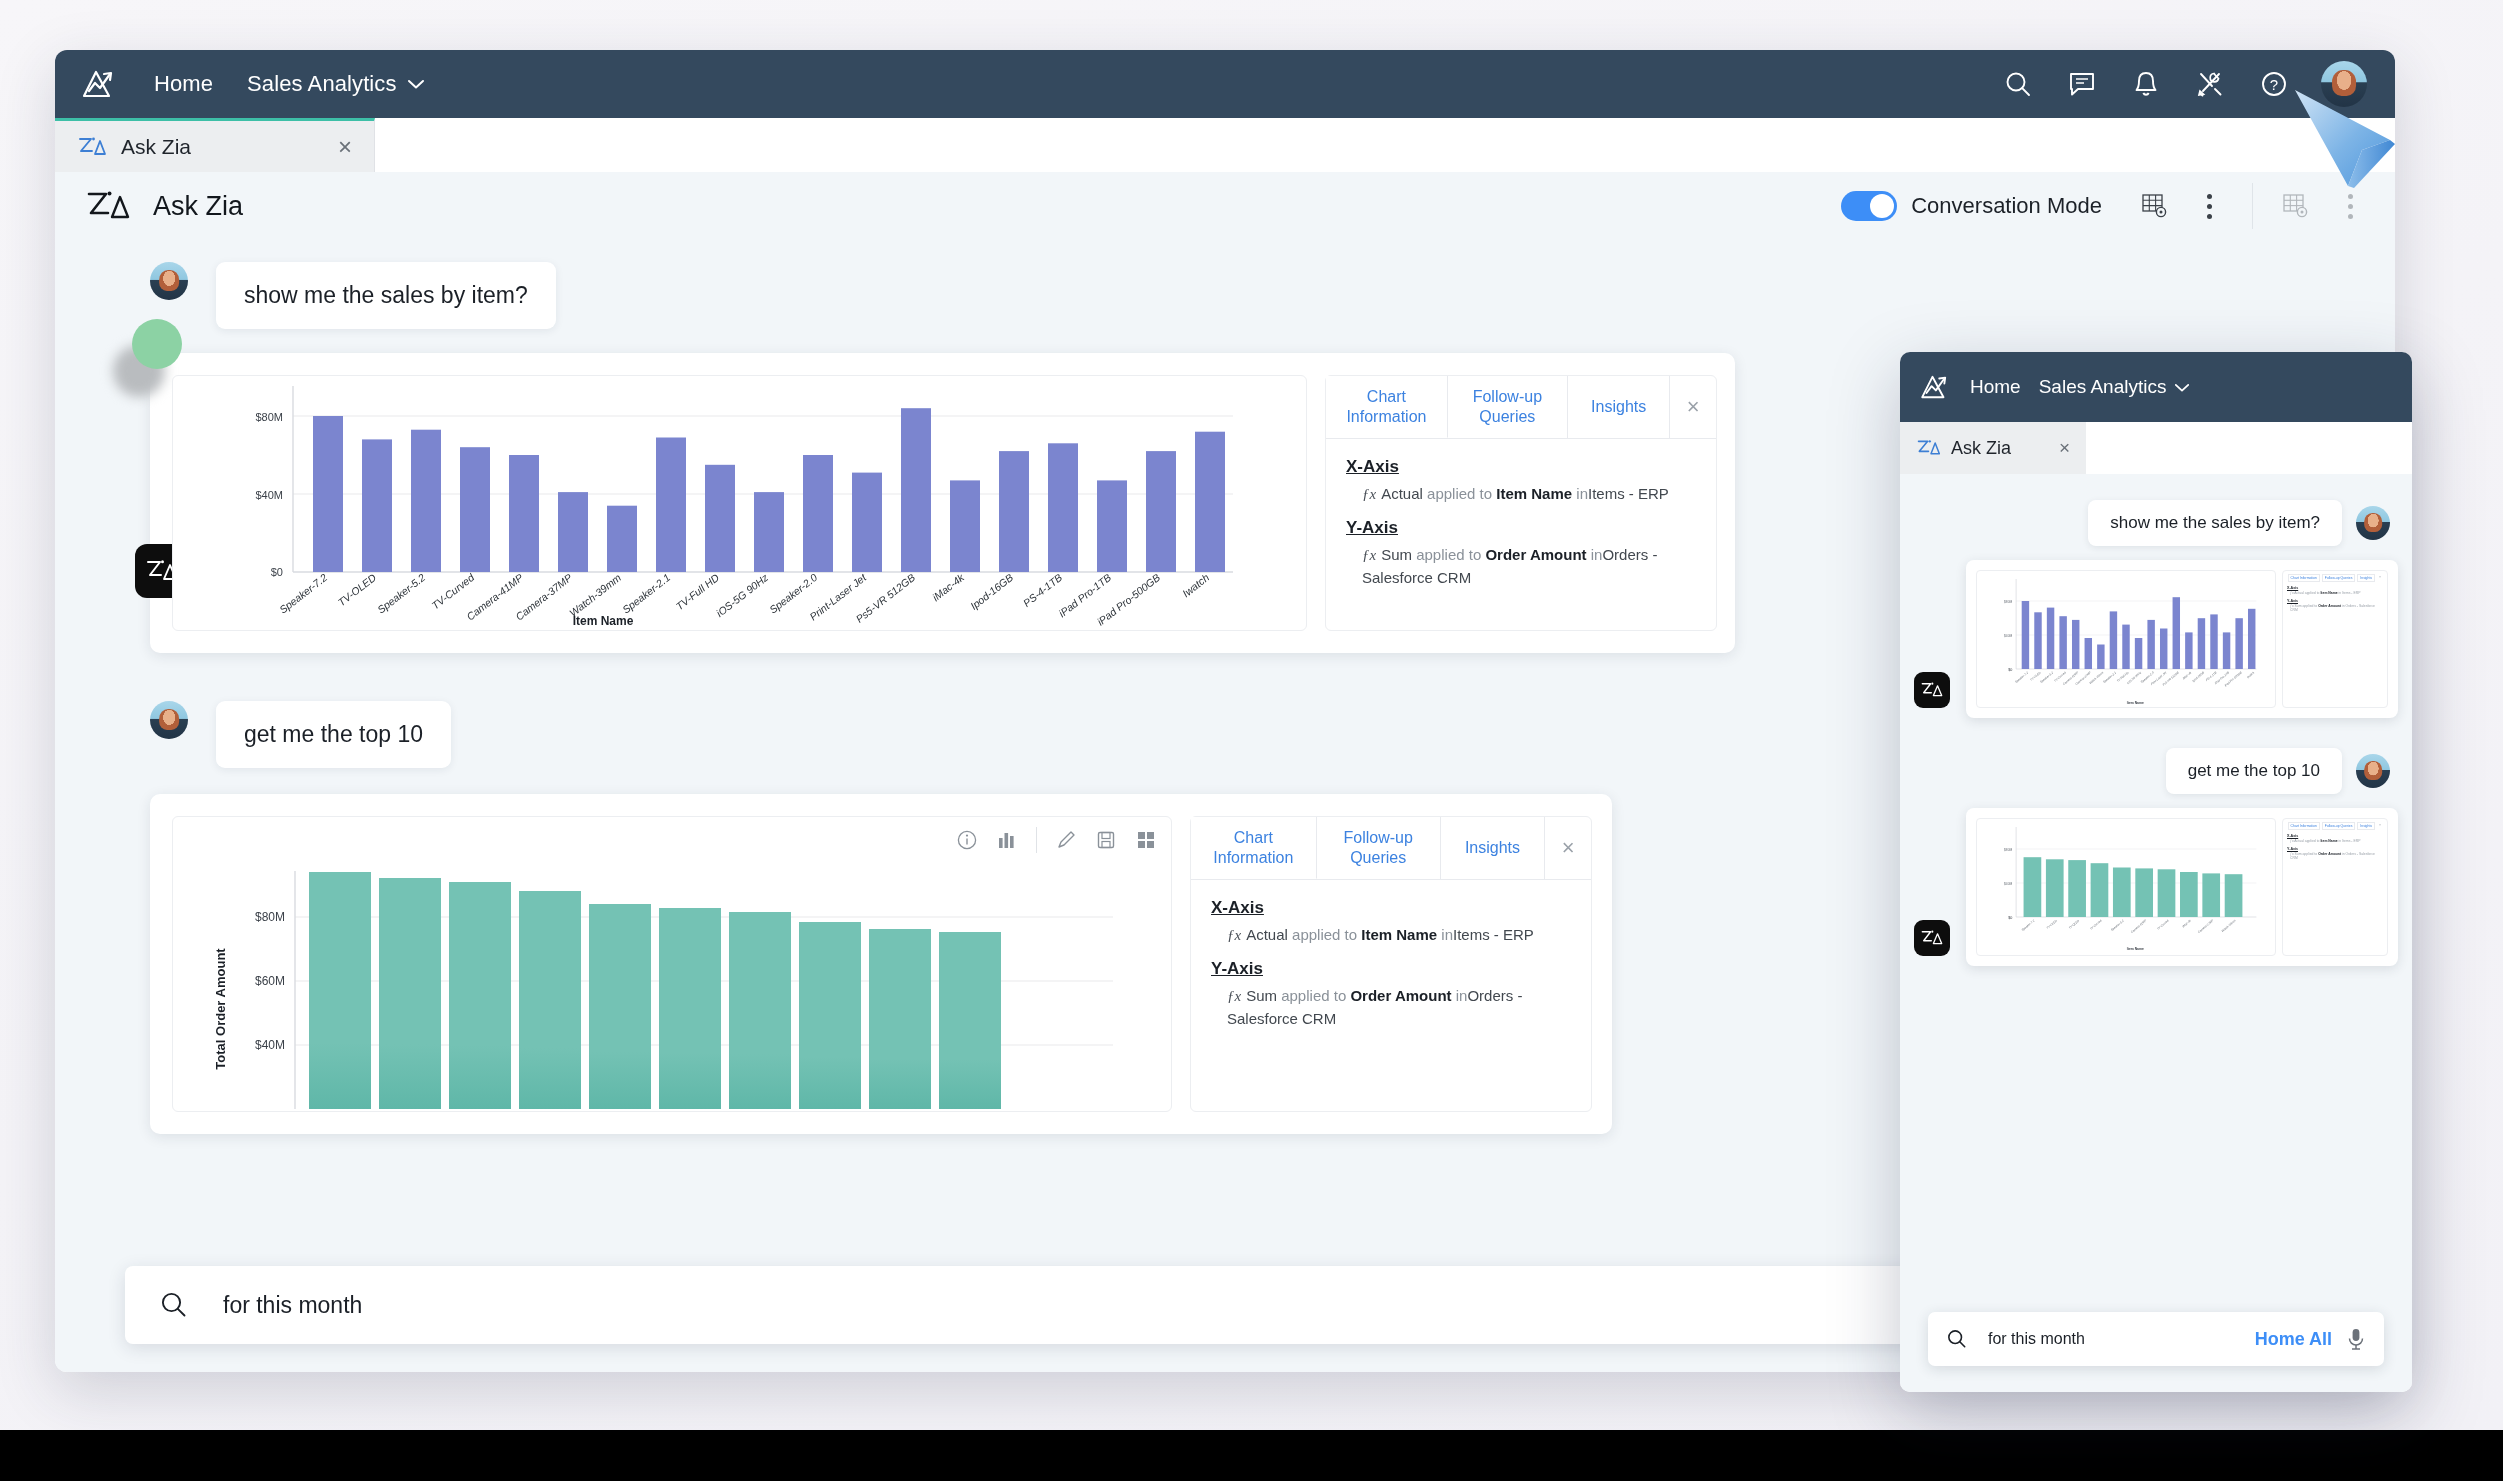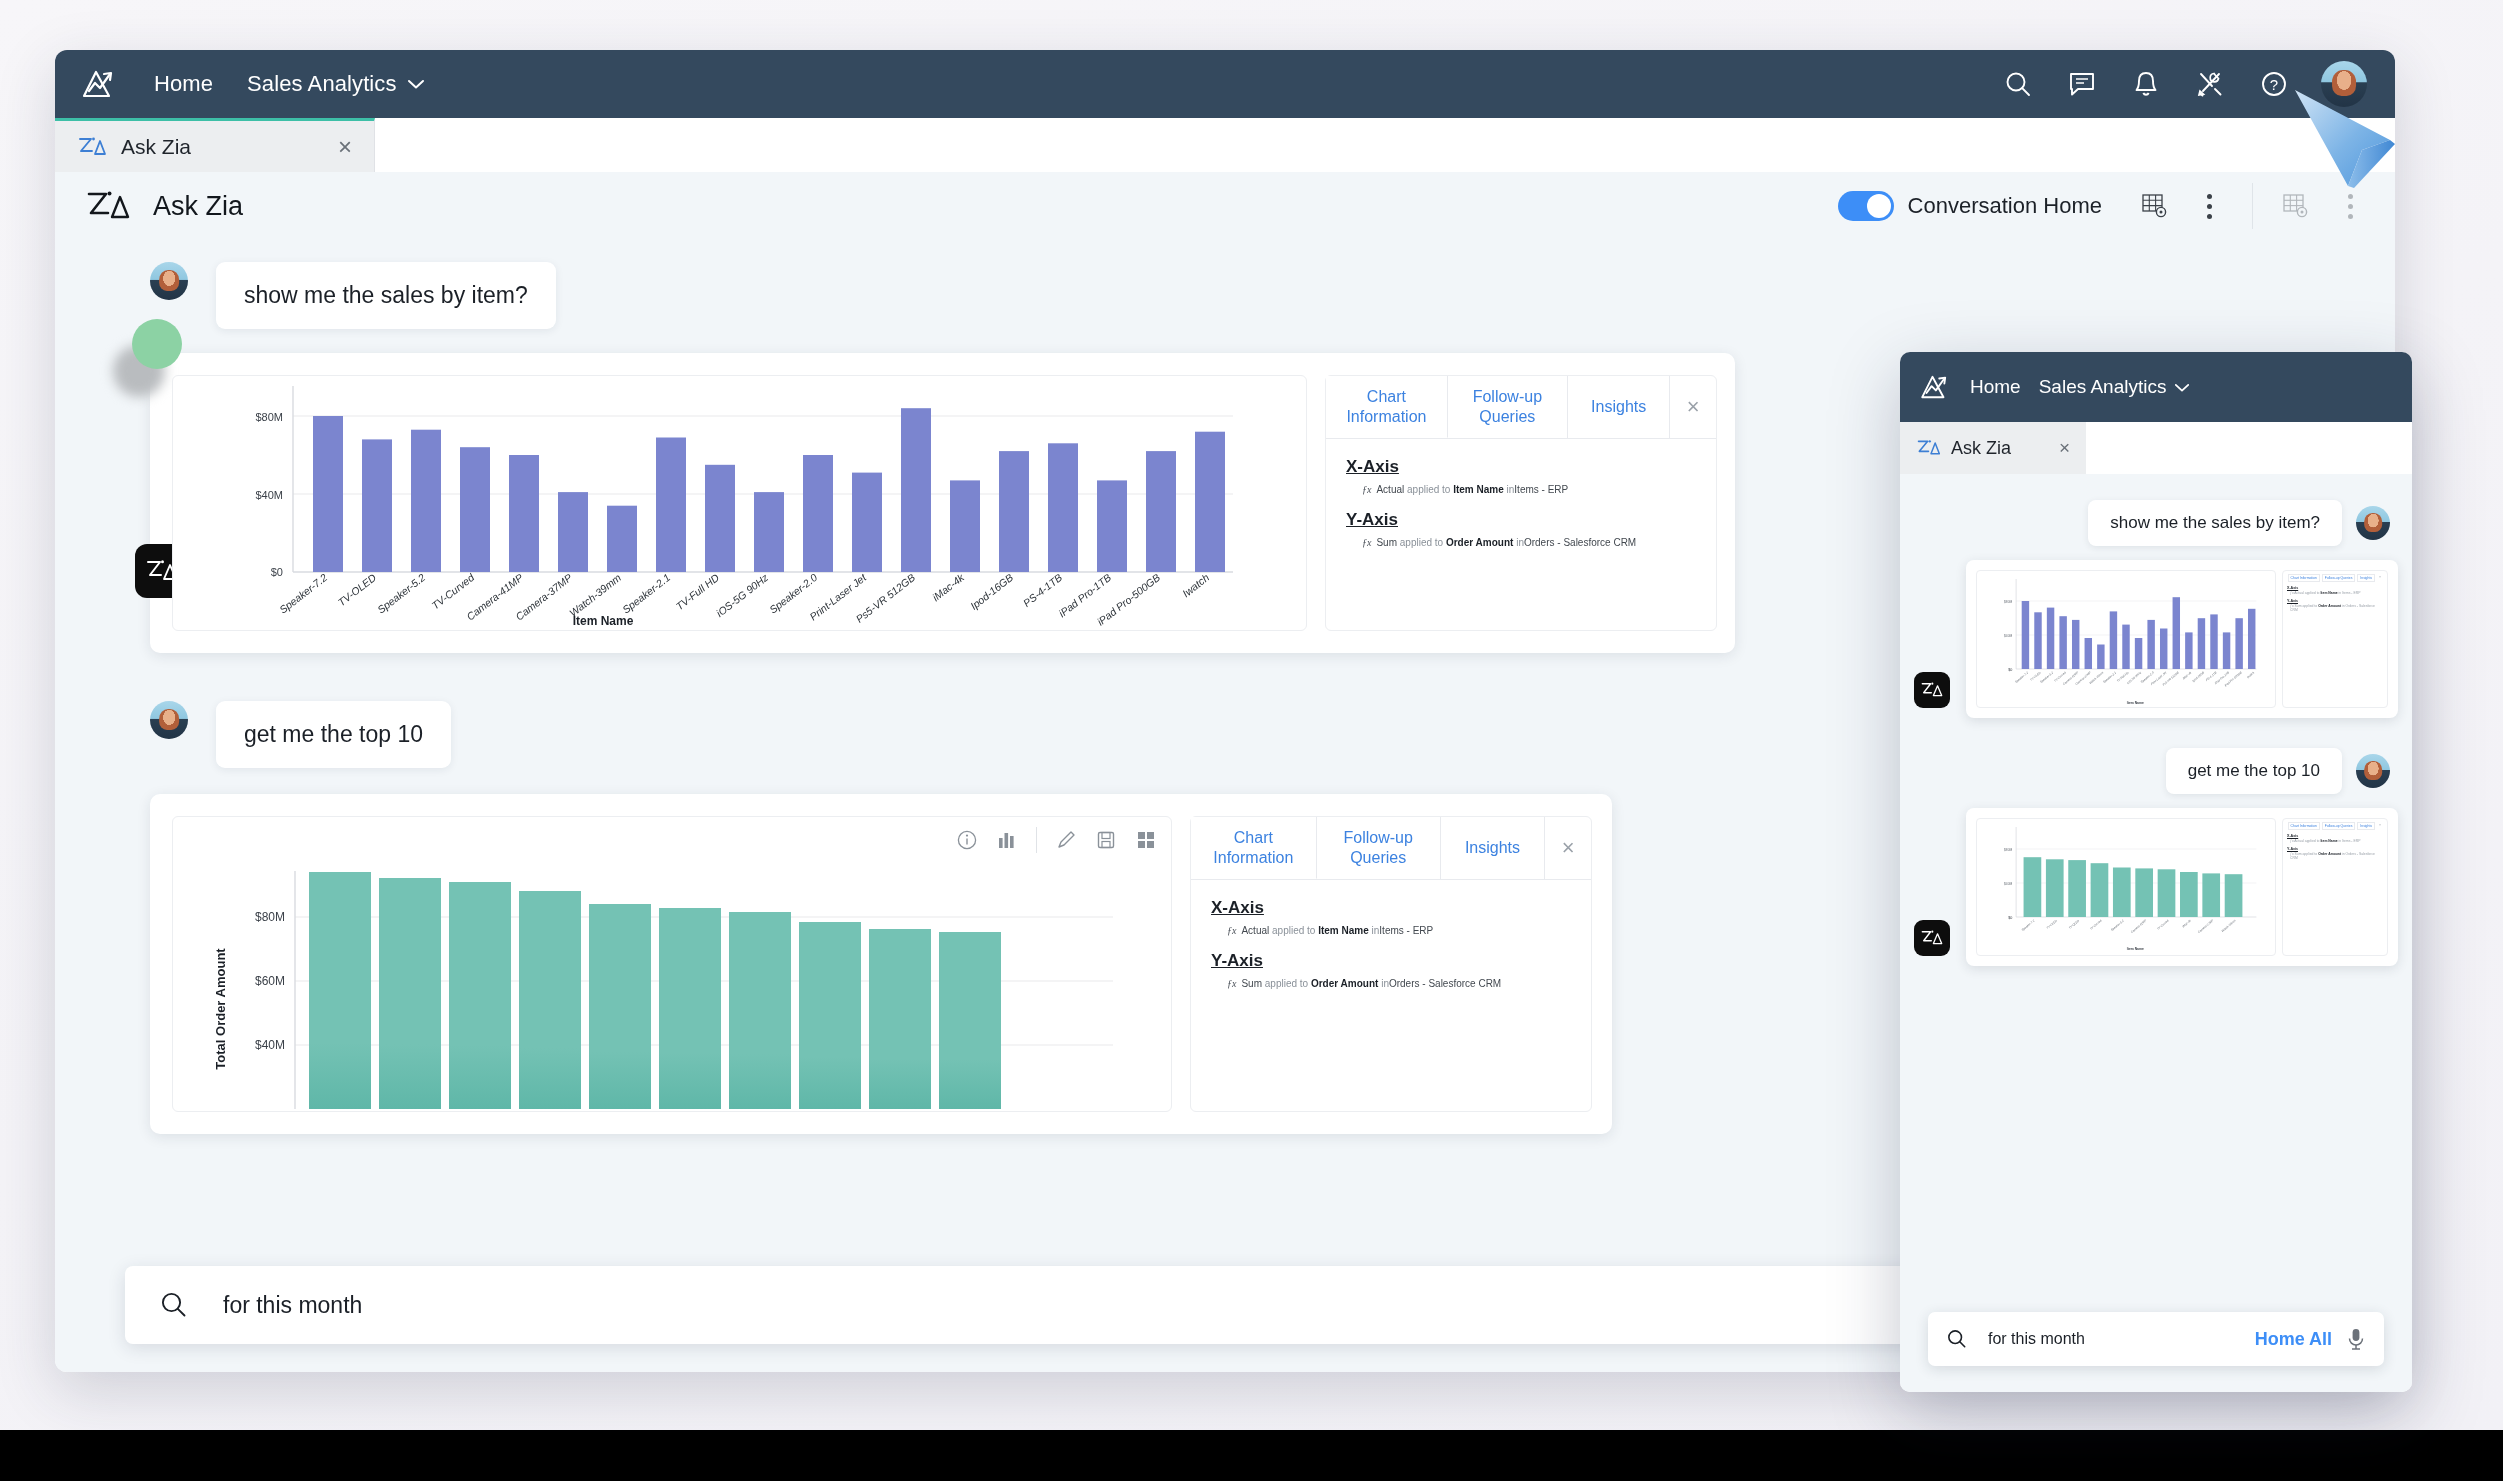--- a/index.html
+++ b/index.html
@@ -100,21 +100,21 @@
   .info-pane{background:#fff;border:1px solid #eceef1;border-radius:6px;position:relative;}
   .info-tabs{display:flex;align-items:stretch;border-bottom:1px solid #e8eaee;height:62px;}
   .itab{
     display:flex;align-items:center;justify-content:center;text-align:center;
     font-size:16px;color:#3c82e0;line-height:1.25;padding:0 14px;border-right:1px solid #e8eaee;
   }
   .itab.active{background:#fff;border-bottom:1px solid #fff;}
   .itab-close{display:flex;align-items:center;justify-content:center;width:52px;color:#9aa1a9;font-size:22px;}
   .info-body{padding:18px 20px;}
   .axis-head{font-size:17px;font-weight:bold;color:#1b2027;text-decoration:underline;margin-bottom:6px;}
-  .axis-line{font-size:10px;color:#8a9199;margin:0 0 12px 16px;line-height:1.45;}
+  .axis-line{font-size:15px;color:#8a9199;margin:0 0 12px 16px;line-height:1.45;}
   .axis-line b{color:#1b2027;}
   .axis-line .plain{color:#42484f;}
   .fx{font-style:italic;font-family:"Liberation Serif",serif;color:#4a5058;margin-right:5px;}
 
   .zia-badge{
     width:54px;height:54px;border-radius:12px;background:#0d0d0d;
     display:flex;align-items:center;justify-content:center;flex:none;
   }
   .dot-green{position:absolute;width:50px;height:50px;border-radius:50%;background:#8cd2a4;}
   .dot-gray{position:absolute;width:52px;height:52px;border-radius:50%;background:#b9bcbf;filter:blur(6px);}
@@ -256,21 +256,21 @@
       <svg width="46" height="36" viewBox="0 0 46 36">
           <path d="M4 6 H21 L6 25 H23" fill="none" stroke="#13171c" stroke-width="2.6" stroke-linecap="round" stroke-linejoin="round"></path>
           <path d="M27 29 L35 9 L43 29 Z" fill="none" stroke="#13171c" stroke-width="2.4" stroke-linejoin="round"></path>
           <circle cx="24.5" cy="5.5" r="2" fill="#13171c"></circle>
         </svg>
     </span>
     <span class="zia-title">Ask Zia</span>
 
     <div class="zia-header-right">
       <div class="toggle"></div>
-      <span class="conv-label">Conversation Home</span>
+      <span class="conv-label">Conversation Mode</span>
       <div class="hicon">
         <svg width="28" height="28" viewBox="0 0 28 28">
             <rect x="2" y="3" width="19" height="16" fill="none" stroke="#3b4149" stroke-width="1.3"></rect>
             <line x1="2" y1="8.3" x2="21" y2="8.3" stroke="#3b4149" stroke-width="1.1"></line>
             <line x1="2" y1="13.6" x2="21" y2="13.6" stroke="#3b4149" stroke-width="1.1"></line>
             <line x1="8.3" y1="3" x2="8.3" y2="19" stroke="#3b4149" stroke-width="1.1"></line>
             <line x1="14.6" y1="3" x2="14.6" y2="19" stroke="#3b4149" stroke-width="1.1"></line>
             <circle cx="20" cy="20" r="4.6" fill="#f2f6f9" stroke="#3b4149" stroke-width="1.4"></circle>
             <circle cx="20" cy="20" r="1.5" fill="#3b4149"></circle>
           </svg>

